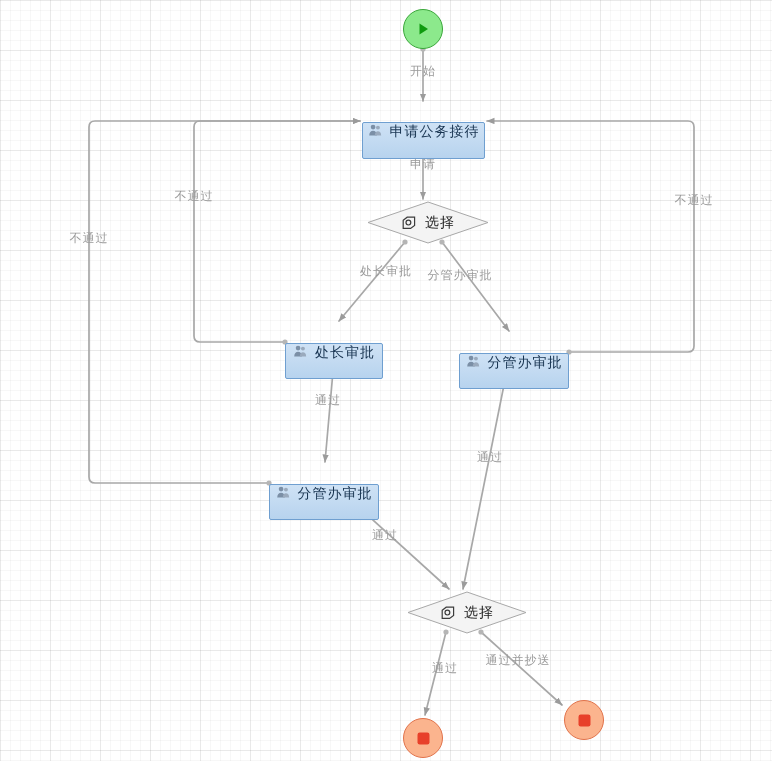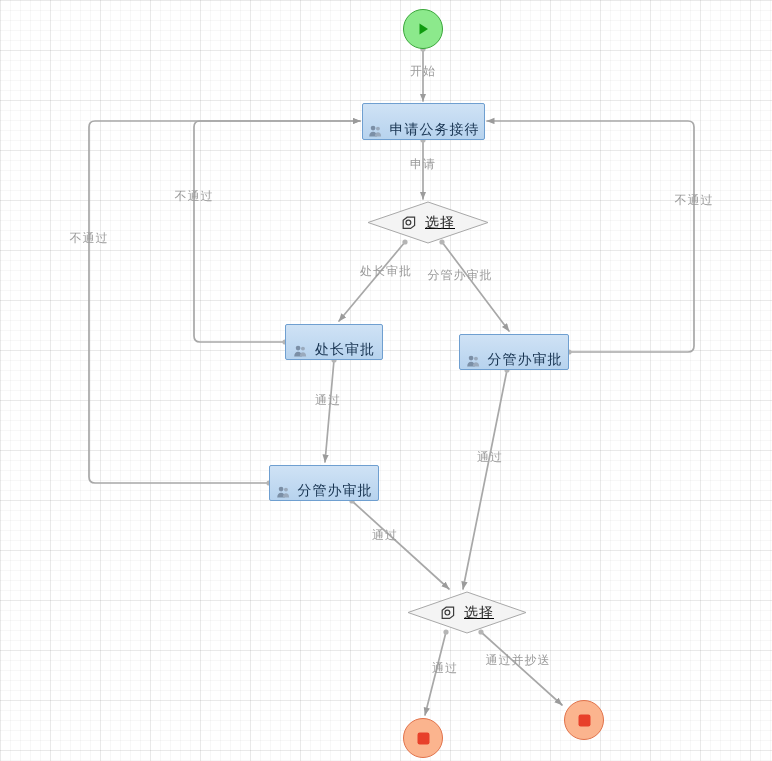--- a/index.html
+++ b/index.html
@@ -32,27 +32,28 @@
     position: absolute;
     box-sizing: border-box;
   }
   
   .task {
     background: #bdd7ee;
     background-image: linear-gradient(to bottom, #cfe2f5 0%, #b7d3ee 100%);
     border: 1px solid #6f9fd0;
     border-radius: 2px;
     display: flex;
-    align-items: flex-end;
+    align-items: flex-start;
     justify-content: center;
     gap: 7px;
     color: #1f3f66;
     font-size: 14px;
     letter-spacing: 1px;
     white-space: nowrap;
+    margin-top: 19px;
   }
   .task .task-label {
     color: #16324f;
   }
   .user-icon {
     width: 15px;
     height: 15px;
     flex: 0 0 15px;
     display: block;
   }
@@ -65,21 +66,20 @@
   .gateway .diamond-svg {
     position: absolute;
     left: 0; top: 0;
   }
   .gw-inner {
     position: relative;
     display: flex;
     align-items: center;
     gap: 8px;
     z-index: 2;
-    text-decoration: underline;
   }
   .gw-label {
     font-size: 14px;
     color: #222222;
     letter-spacing: 1px;
   }
   .gw-icon {
     width: 16px;
     height: 16px;
     display: block;

